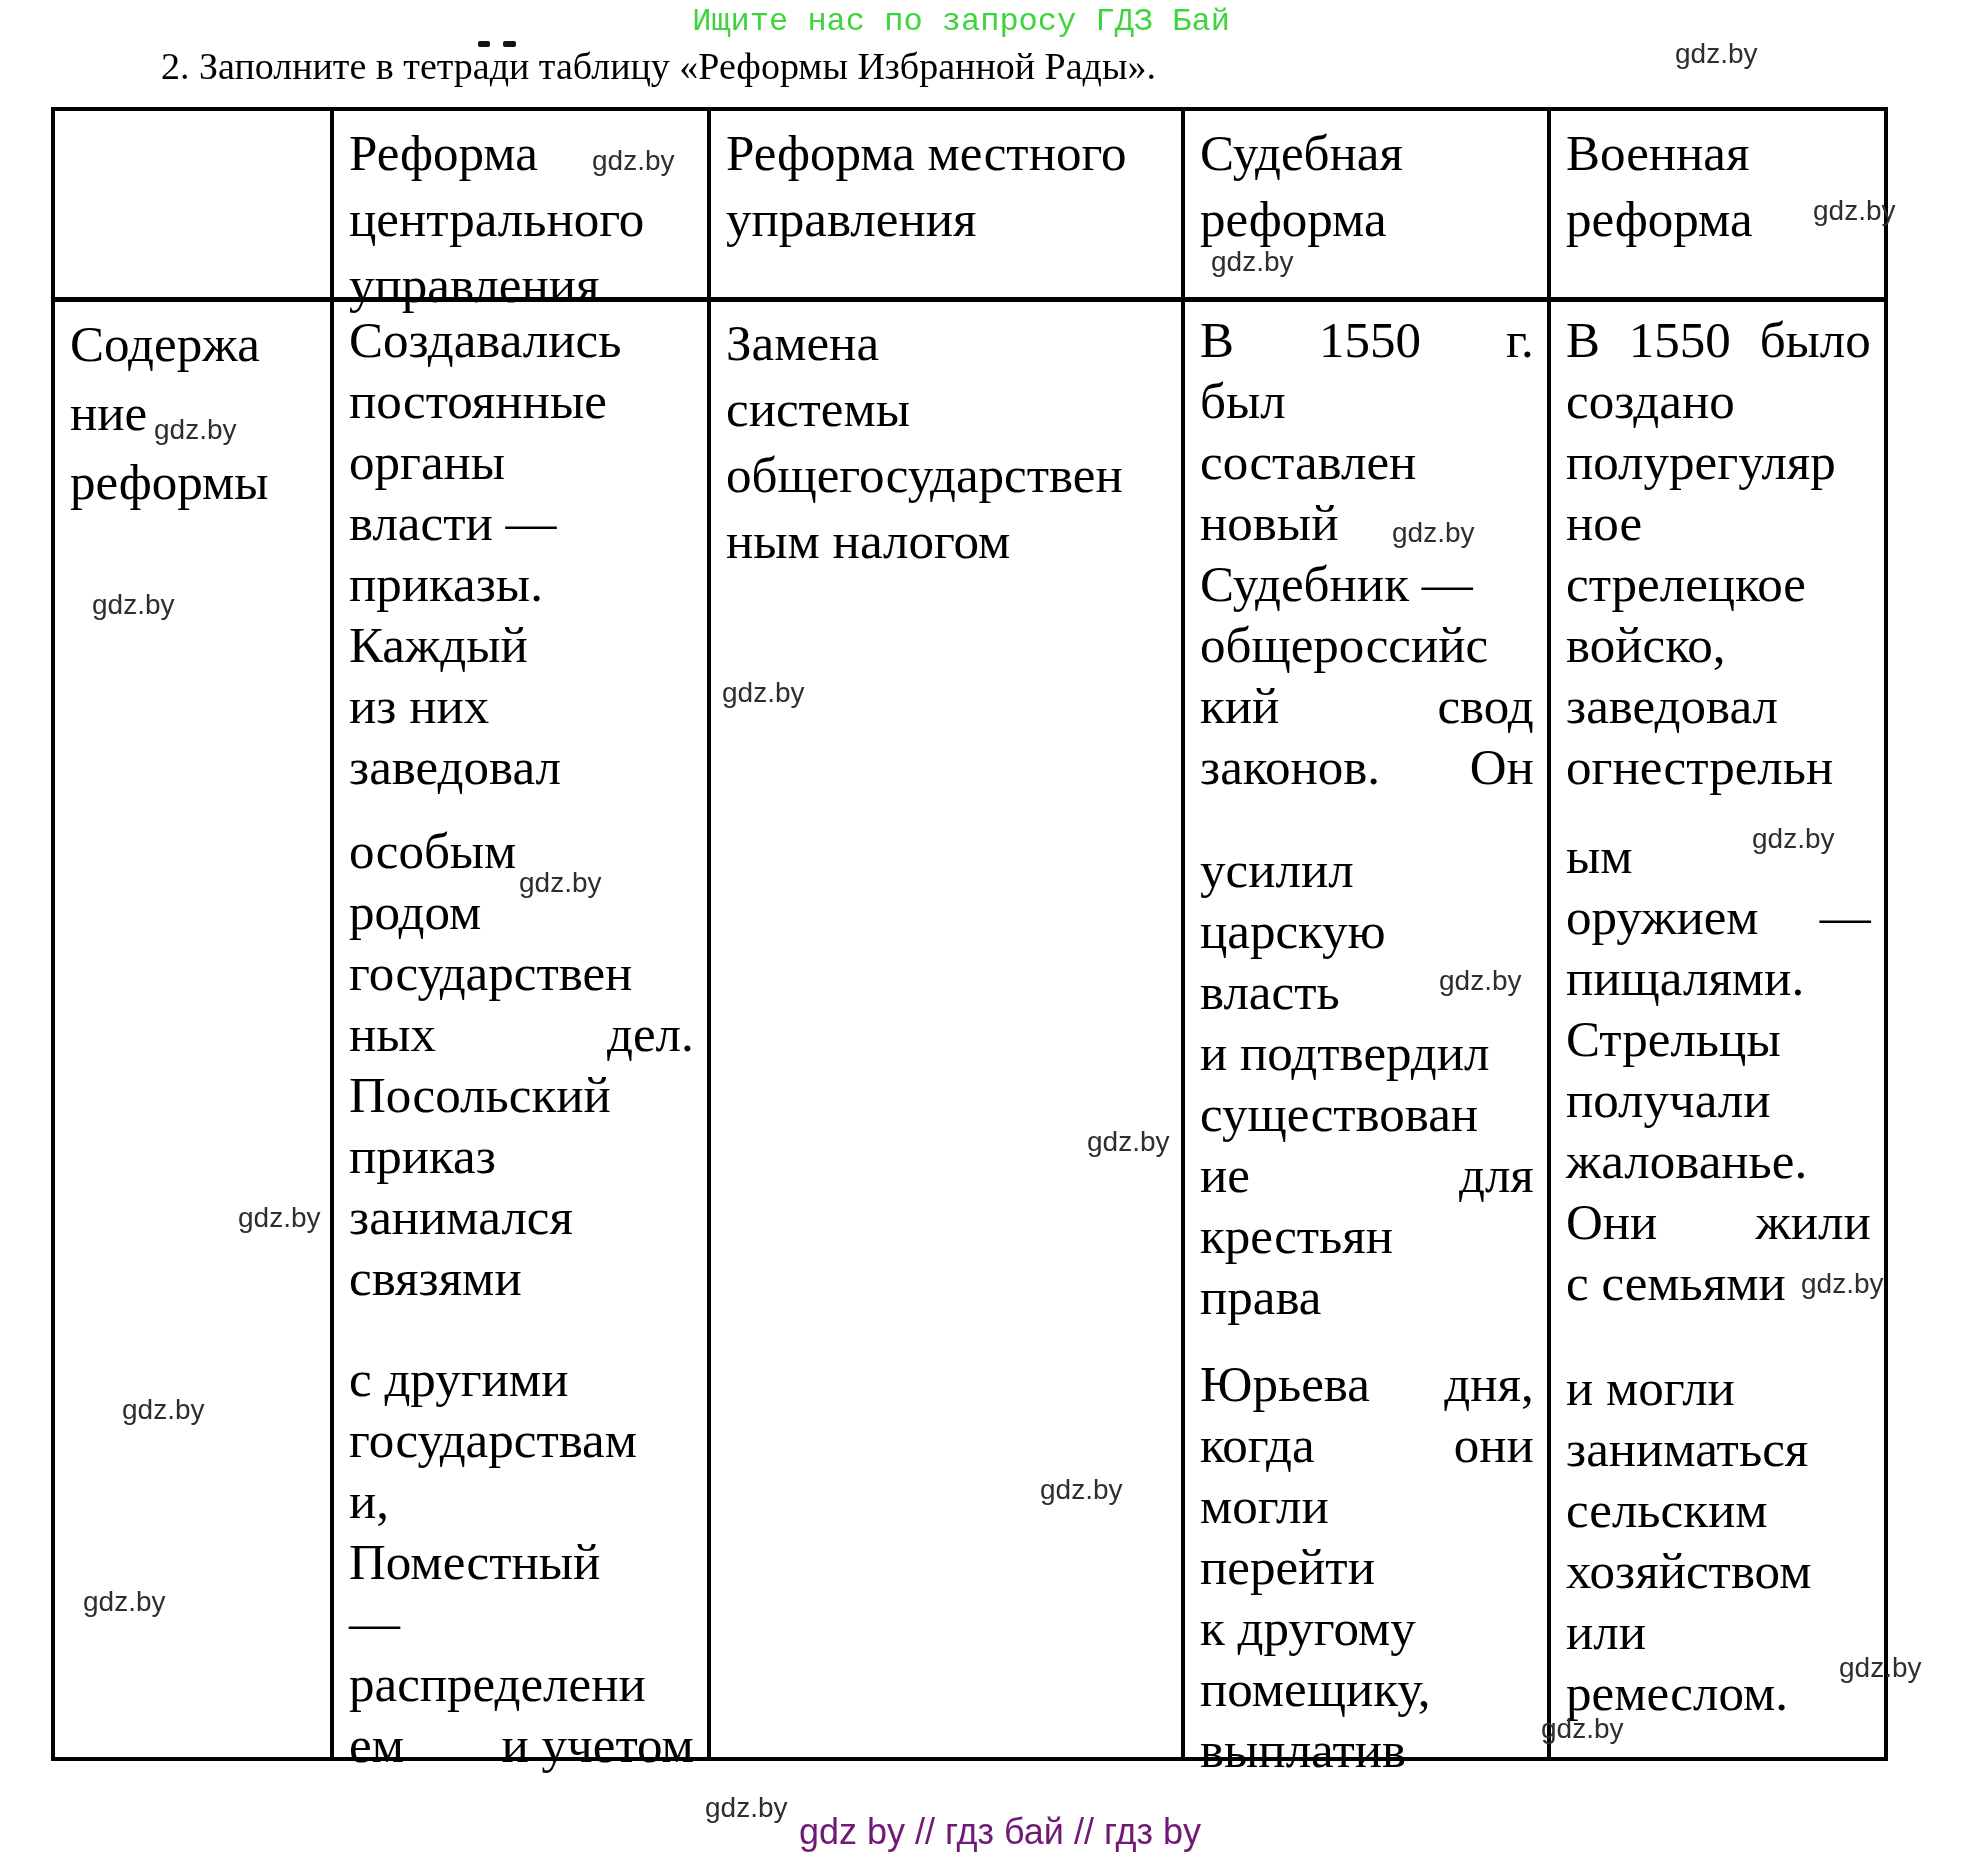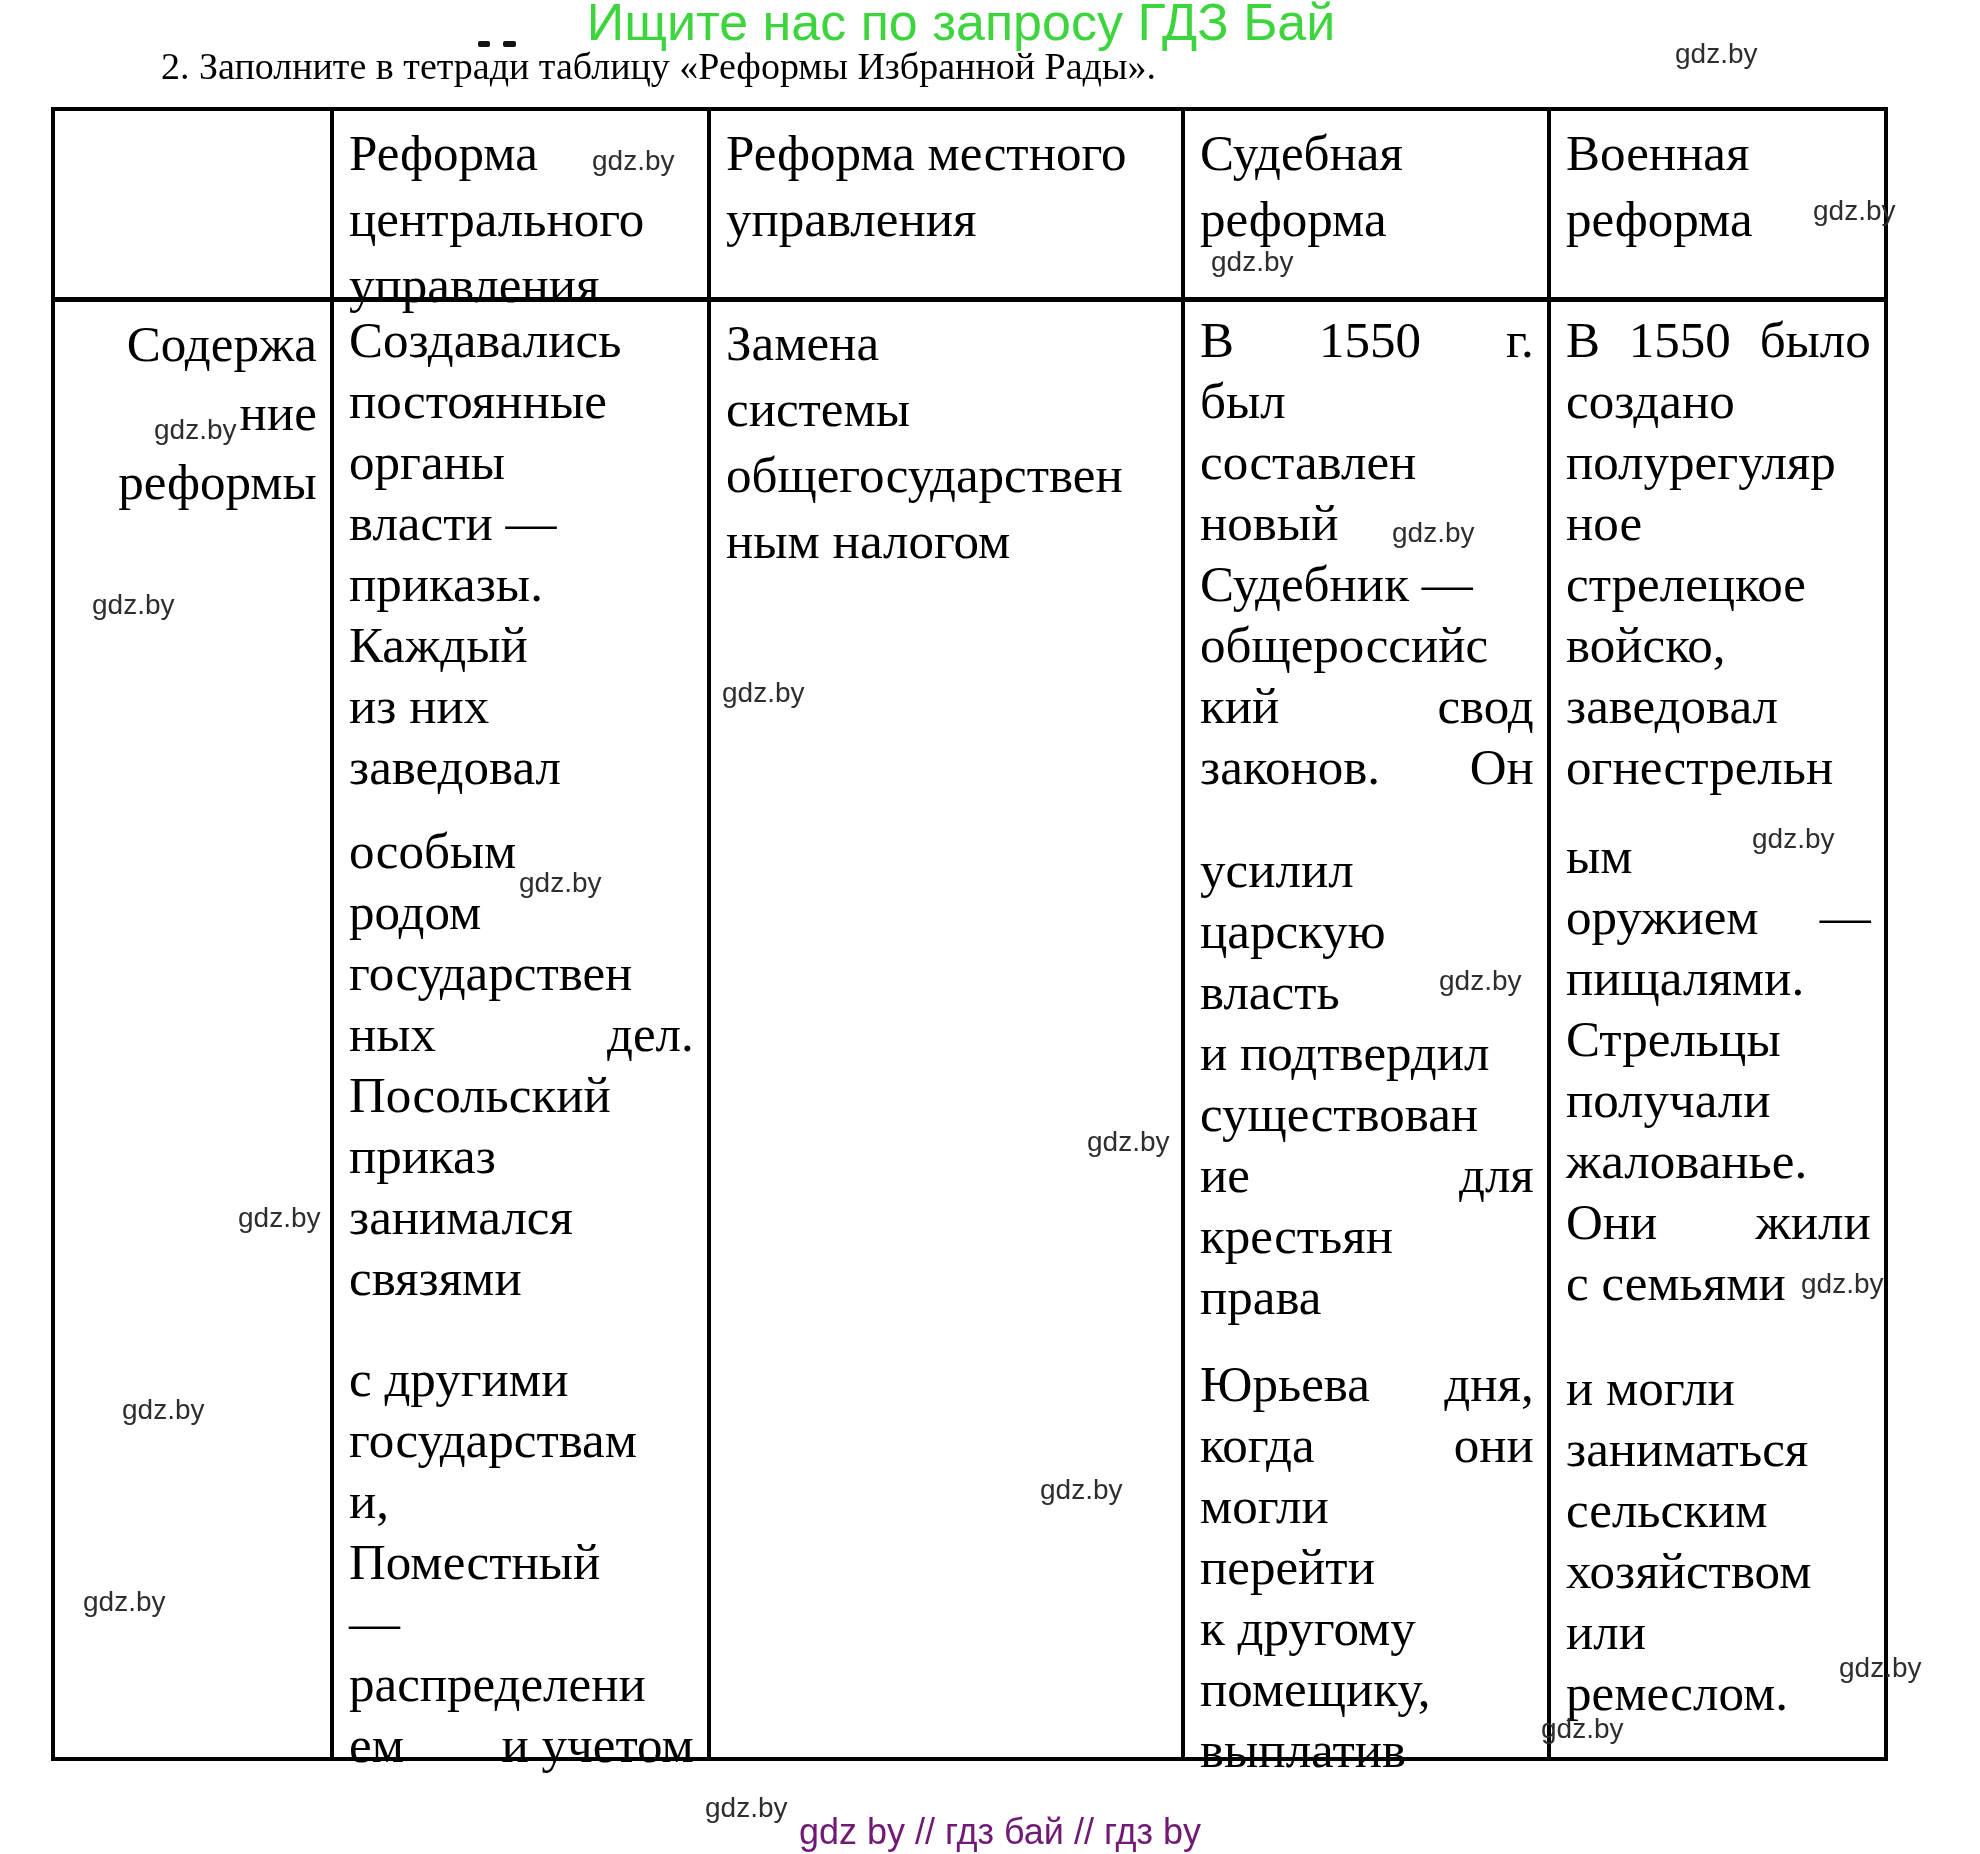--- a/index.html
+++ b/index.html
@@ -6,22 +6,22 @@
   #page{
     position:relative;
     width:1981px;height:1855px;
     background:#ffffff;
     overflow:hidden;
     font-family:"Liberation Serif", serif;
     color:#000;
   }
   .promo{
     position:absolute;top:1.9px;left:961px;transform:translateX(-50%);
-    font-family:Liberation Sans, sans-serif;
-    font-size:52px;line-height:40px;white-space:nowrap;
+    font-family:Liberation Mono, monospace;
+    font-size:32px;line-height:40px;white-space:nowrap;
   }
   .dots{position:absolute;left:478px;top:34px;}
   .dots span{display:inline-block;width:12.3px;height:5.7px;background:#141414;border-radius:1.9px;margin-right:13.2px;}
   .title{
     position:absolute;left:161px;top:40px;
     font-size:38px;line-height:53px;white-space:nowrap;
   }
   .tbl{
     position:absolute;left:51px;top:107px;
     width:1829px;height:1646px;
@@ -33,21 +33,21 @@
     position:absolute;box-sizing:border-box;
     padding:7.6px 13.2px 0 15px;
     font-size:51px;
     overflow:visible;
   }
   .hcell{top:0;height:186px;padding-top:9px;}
   .bcell{top:191px;height:1455px;}
   .ln{line-height:61px;white-space:nowrap;}
   .hcell .ln{line-height:66px;}
   .lh70 .ln{line-height:66px;flex-direction:column;}
-  .lh73 .ln{line-height:69px;text-align:right;}
+  .lh73 .ln{line-height:69px;}
   .ln.j{display:flex;justify-content:space-between;white-space:normal;}
   .gap{width:100%;}
   .wm{
     position:absolute;
     font-family:"Liberation Sans", sans-serif;
     font-size:28px;line-height:28px;color:#2e2e2e;
     white-space:nowrap;
   }
   .footer{
     position:absolute;top:1813px;left:1000px;transform:translateX(-50%);

